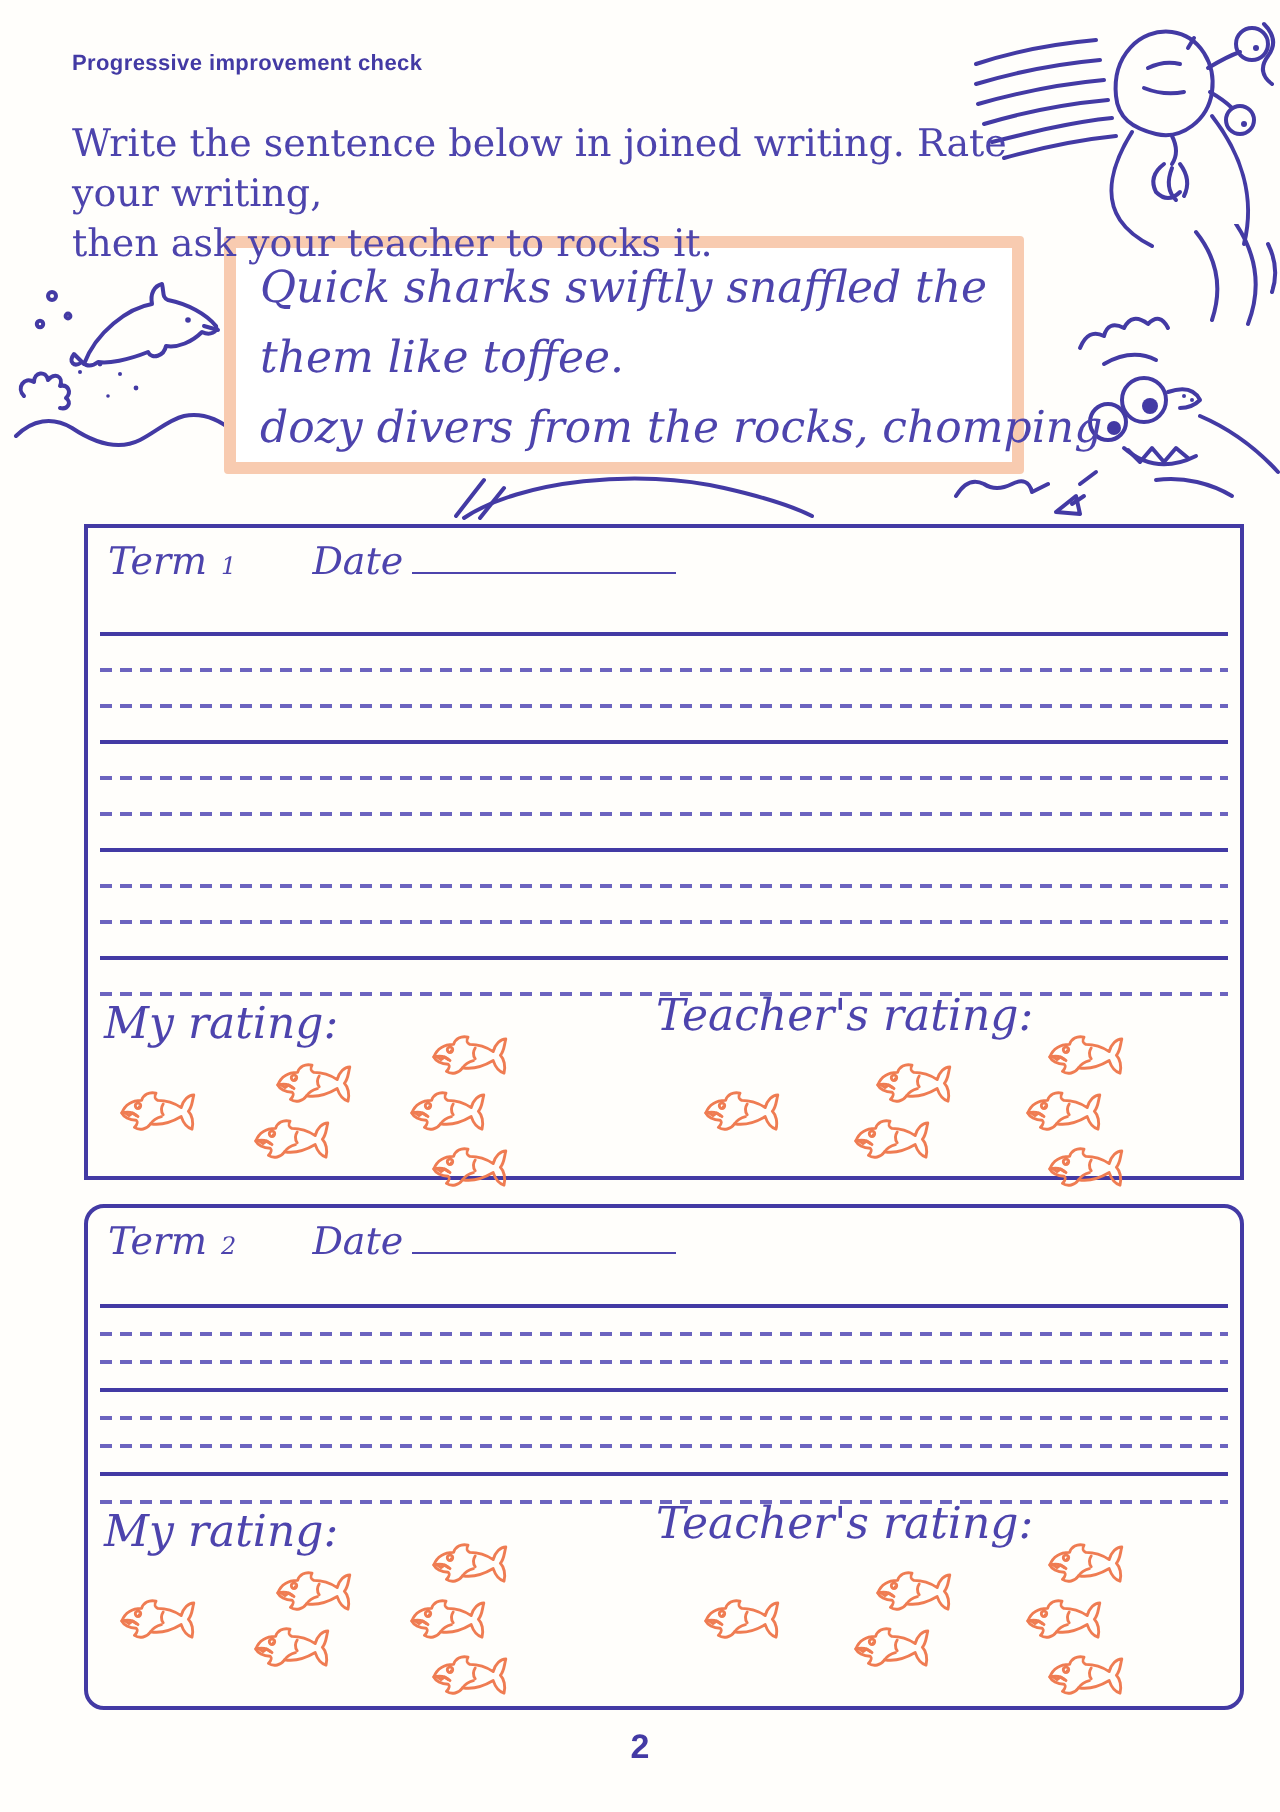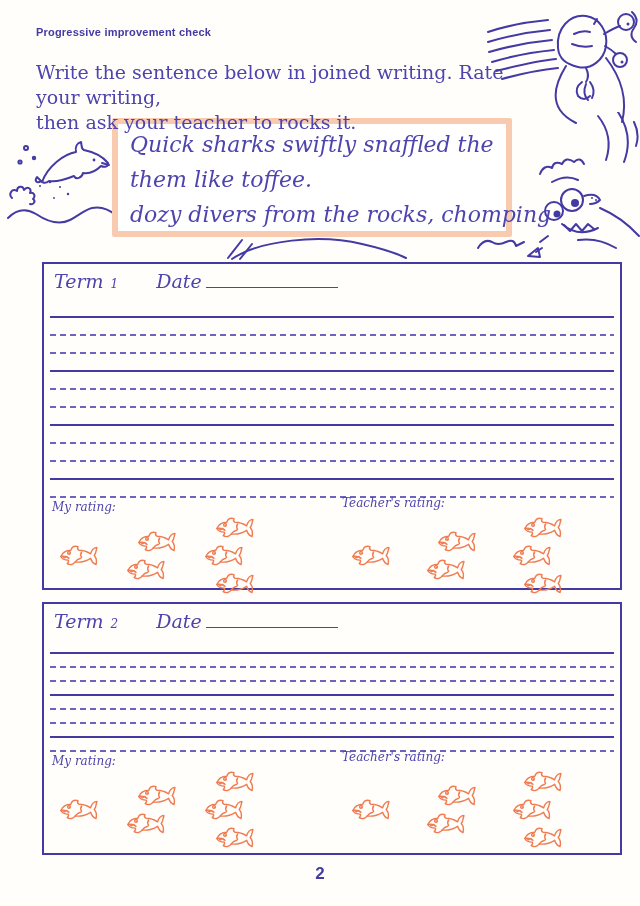--- a/index.html
+++ b/index.html
@@ -36,21 +36,21 @@
   }
   .sentence-box .s-line{
     font-style:italic;font-size:22px;line-height:35px;color:var(--ink2);white-space:nowrap;
   }
 
   .term-box{
     position:absolute;left:30px;width:580px;box-sizing:border-box;
     border:2px solid var(--ink);background:transparent;z-index:1;margin-left:12px;
   }
   .term-1{top:262px;height:328px;}
-  .term-2{top:602px;height:253px;}
+  .term-2{top:602px;height:253px;border-radius:10px;}
   .term-header{
     position:relative;height:34px;padding:6px 10px 0 10px;box-sizing:border-box;
     font-style:italic;font-size:19px;color:var(--ink2);
   }
   .term-num{font-size:12px;margin-left:7px;}
   .date-label{margin-left:38px;}
   .date-blank{
     display:inline-block;width:132px;height:12px;margin-left:4px;
     border-bottom:1.6px solid var(--ink2);
   }
@@ -61,23 +61,23 @@
   .wline.solid{
     background-image:linear-gradient(var(--ink),var(--ink));
     background-size:100% 2px;
   }
   .wline.dashed{
     background-image:repeating-linear-gradient(90deg,var(--dash) 0 6px,transparent 6px 10px);
     background-size:100% 2px;background-repeat:repeat-x;
   }
   .rating-area{position:relative;height:96px;}
   .term-2 .rating-area{height:103px;}
-  .rating-label{position:absolute;font-style:italic;font-size:12px;color:var(--ink2);}
+  .rating-label{position:absolute;font-style:italic;font-size:22px;color:var(--ink2);}
   .rating-label.my{left:8px;top:2px;}
-  .rating-label.teacher{left:298px;top:-2px;}
+  .rating-label.teacher{left:284px;top:-2px;}
   .shark-row{position:absolute;display:flex;top:14px;}
   .shark-row.my{left:6px;gap:34px;}
   .shark-row.teacher{left:298px;gap:42px;}
   .shark-group{display:flex;flex-direction:column;gap:1px;}
   .shark-row .shark-group:nth-child(1){margin-top:31px;}
   .shark-row .shark-group:nth-child(2){margin-top:17px;}
   .shark-row .shark-group:nth-child(3){margin-top:3px;}
   .shark-group svg:nth-child(odd){transform:translateX(6px);}
   .shark-group svg:nth-child(even){transform:translateX(-5px);}
 

